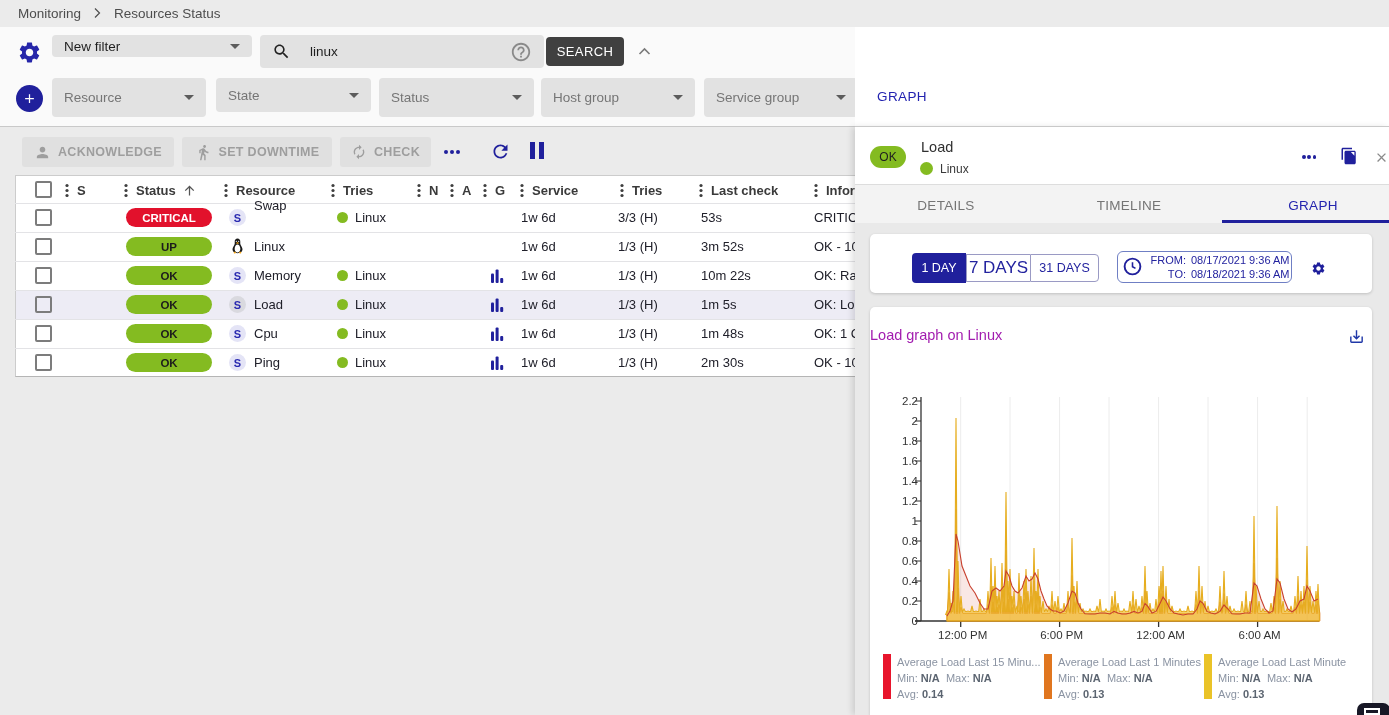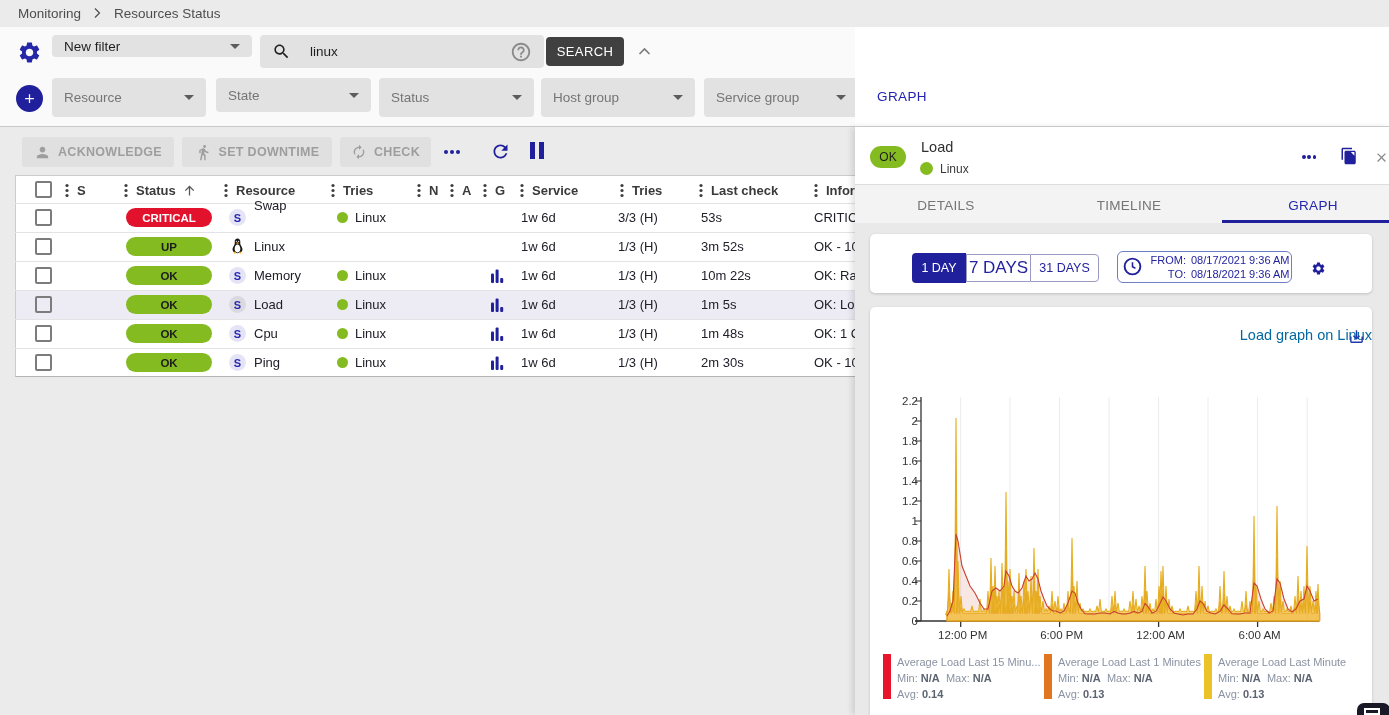--- a/index.html
+++ b/index.html
@@ -320,21 +320,21 @@
     <path fill="none" stroke="#20209c" stroke-width="2.2" d="M12 3a9 9 0 1 0 0 18 9 9 0 0 0 0-18z"></path>
     <path fill="none" stroke="#20209c" stroke-width="1.8" d="M12 7v5.2l3.4 2"></path>
   </svg>
 <div class="abs" style="left:1120px;top:254px;width:66px;font-size:11px;color:#23239f;text-align:right;line-height:13.8px">FROM:<br>TO:</div>
 <div class="abs" style="left:1191px;top:254px;font-size:11px;color:#23239f;line-height:13.8px">08/17/2021 9:36 AM<br>08/18/2021 9:36 AM</div>
 <svg class="abs" style="left:1311px;top:261px" width="15" height="15" viewBox="0 0 24 24">
     <path fill="#20209c" d="M19.14 12.94c.04-.3.06-.61.06-.94 0-.32-.02-.64-.07-.94l2.03-1.58c.18-.14.23-.41.12-.61l-1.92-3.32c-.12-.22-.37-.29-.59-.22l-2.39.96c-.5-.38-1.03-.7-1.62-.94l-.36-2.54c-.04-.24-.24-.41-.48-.41h-3.84c-.24 0-.43.17-.47.41l-.36 2.54c-.59.24-1.13.57-1.62.94l-2.39-.96c-.22-.08-.47 0-.59.22L2.74 8.87c-.12.21-.08.47.12.61l2.03 1.58c-.05.3-.09.63-.09.94s.02.64.07.94l-2.03 1.58c-.18.14-.23.41-.12.61l1.92 3.32c.12.22.37.29.59.22l2.39-.96c.5.38 1.03.7 1.62.94l.36 2.54c.05.24.24.41.48.41h3.84c.24 0 .44-.17.47-.41l.36-2.54c.59-.24 1.13-.56 1.62-.94l2.39.96c.22.08.47 0 .59-.22l1.92-3.32c.12-.22.07-.47-.12-.61l-2.01-1.58zM12 15.6c-1.98 0-3.6-1.62-3.6-3.6s1.62-3.6 3.6-3.6 3.6 1.62 3.6 3.6-1.62 3.6-3.6 3.6z"></path>
   </svg>
 
 <div class="abs" style="left:870px;top:307px;width:502px;height:408px;background:#fff;border-radius:5px 5px 0 0;box-shadow:0 1px 3px rgba(0,0,0,.18)"></div>
-<div class="abs" style="left:870px;top:327px;width:502px;text-align:right;font-size:14.5px;color:#0369a1">Load graph on Linux</div>
+<div class="abs" style="left:870px;top:327px;width:502px;text-align:left;font-size:14.5px;color:#a21caf">Load graph on Linux</div>
 <svg class="abs" style="left:1348px;top:328px" width="17" height="17" viewBox="0 0 24 24">
     <path fill="#2038a8" d="M19 12v7H5v-7H3v7c0 1.1.9 2 2 2h14c1.1 0 2-.9 2-2v-7h-2zm-6 .67l2.59-2.58L17 11.5l-5 5-5-5 1.41-1.41L11 12.67V3h2v9.67z"></path>
   </svg>
 <svg class="abs" style="left:855px;top:300px" width="534" height="360" viewBox="855 300 534 360">
 <line x1="960.7" y1="397" x2="960.7" y2="621" stroke="#ececec" stroke-width="1"></line>
 <line x1="1010.0" y1="397" x2="1010.0" y2="621" stroke="#ececec" stroke-width="1"></line>
 <line x1="1059.6" y1="397" x2="1059.6" y2="621" stroke="#ececec" stroke-width="1"></line>
 <line x1="1109.0" y1="397" x2="1109.0" y2="621" stroke="#ececec" stroke-width="1"></line>
 <line x1="1158.6" y1="397" x2="1158.6" y2="621" stroke="#ececec" stroke-width="1"></line>
 <line x1="1208.0" y1="397" x2="1208.0" y2="621" stroke="#ececec" stroke-width="1"></line>

